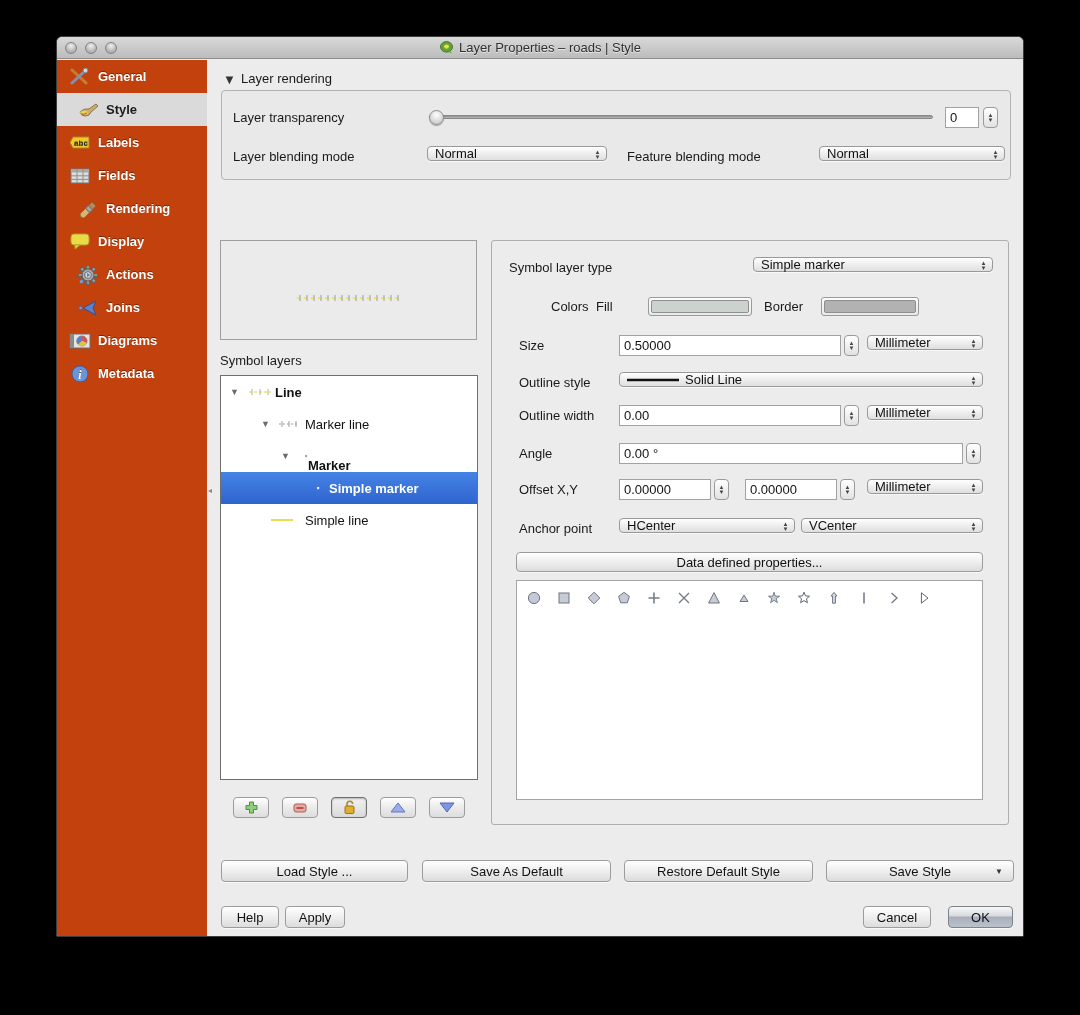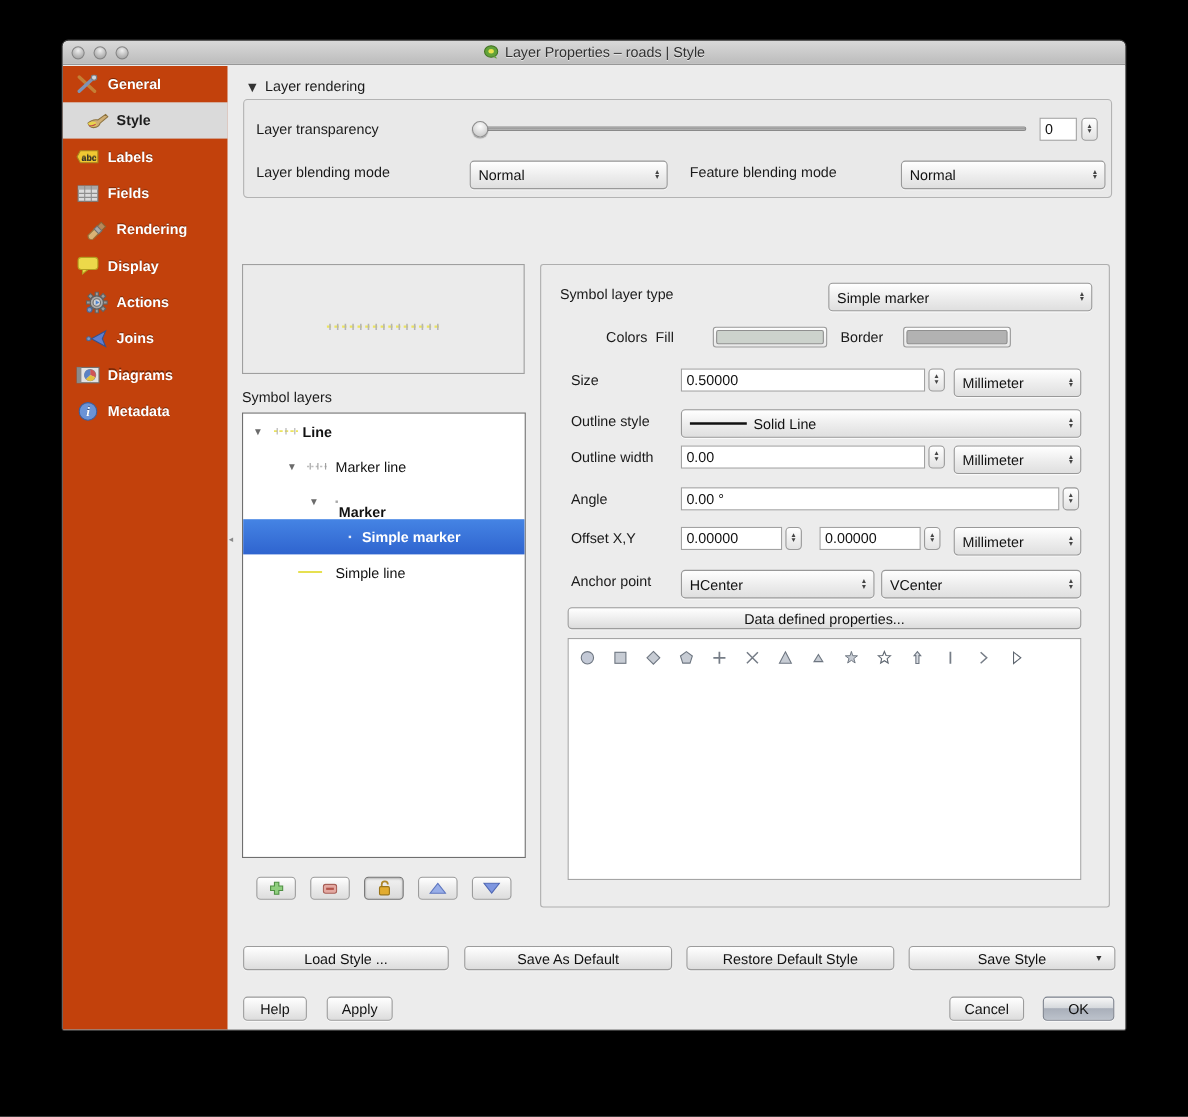--- a/index.html
+++ b/index.html
@@ -19,21 +19,21 @@
   .sidebar { width:150px; background:#c2410c; flex:none; }
   .content { position:relative; flex:1; background:#ececec; }
   
   .side-item { height:33px; display:flex; align-items:center; gap:7px; padding-left:12px;
     color:#fff; font-size:13px; font-weight:bold; text-shadow:0 -1px 0 rgba(0,0,0,.4); cursor:default; }
   .side-item.sel { background:#dadada; color:#1c1c1c; text-shadow:none; }
   .side-item.indent { padding-left:20px; }
   .sicon { width:22px; height:20px; flex:none; display:inline-flex; align-items:center; justify-content:center; }
   
   .lbl { position:absolute; font-size:13px; color:#1a1a1a; white-space:nowrap; }
-  .popup { position:absolute; height:26px; border:1px solid #999; border-radius:4px;
+  .popup { position:absolute; height:15px; border:1px solid #999; border-radius:4px;
     background:linear-gradient(#ffffff,#eeeeee 50%,#dfdfdf); display:flex; align-items:center;
     padding:0 2px 0 7px; font-size:13px; color:#111; box-shadow:0 1px 0 rgba(255,255,255,.7); }
   .popup .ptext { flex:1; overflow:hidden; white-space:nowrap; }
   .parr { width:13px; display:flex; flex-direction:column; align-items:center; justify-content:center; flex:none; }
   .parr i { font-style:normal; font-size:7px; line-height:5px; color:#444; }
   .field { position:absolute; height:21px; background:#fff; border:1px solid #a2a2a2;
     font-size:13px; color:#111; padding:2px 4px; white-space:nowrap; overflow:hidden; }
   .stepper { position:absolute; width:15px; height:21px; border:1px solid #9a9a9a; border-radius:4px;
     background:linear-gradient(#fff,#e2e2e2); display:flex; flex-direction:column; align-items:center; justify-content:center; }
   .stepper i { font-style:normal; font-size:6px; line-height:5px; color:#444; }
@@ -540,18 +540,18 @@
 
       <div class="btn" style="left:14px; top:800px; width:187px;">Load Style ...</div>
       <div class="btn" style="left:215px; top:800px; width:189px;">Save As Default</div>
       <div class="btn" style="left:417px; top:800px; width:189px;">Restore Default Style</div>
       <div class="btn" style="left:619px; top:800px; width:188px;">
         <span>Save Style</span>
         <span style="position:absolute; right:10px; font-size:8px; color:#333;">▼</span>
       </div>
 
       <div class="btn" style="left:14px; top:846px; width:58px;">Help</div>
-      <div class="btn" style="left:90px; top:846px; width:60px;">Apply</div>
+      <div class="btn" style="left:78px; top:846px; width:60px;">Apply</div>
       <div class="btn" style="left:656px; top:846px; width:68px;">Cancel</div>
       <div class="btn ok" style="left:741px; top:846px; width:65px;">OK</div>
     </div>
   </div>
 </div>
 
 </body></html>

